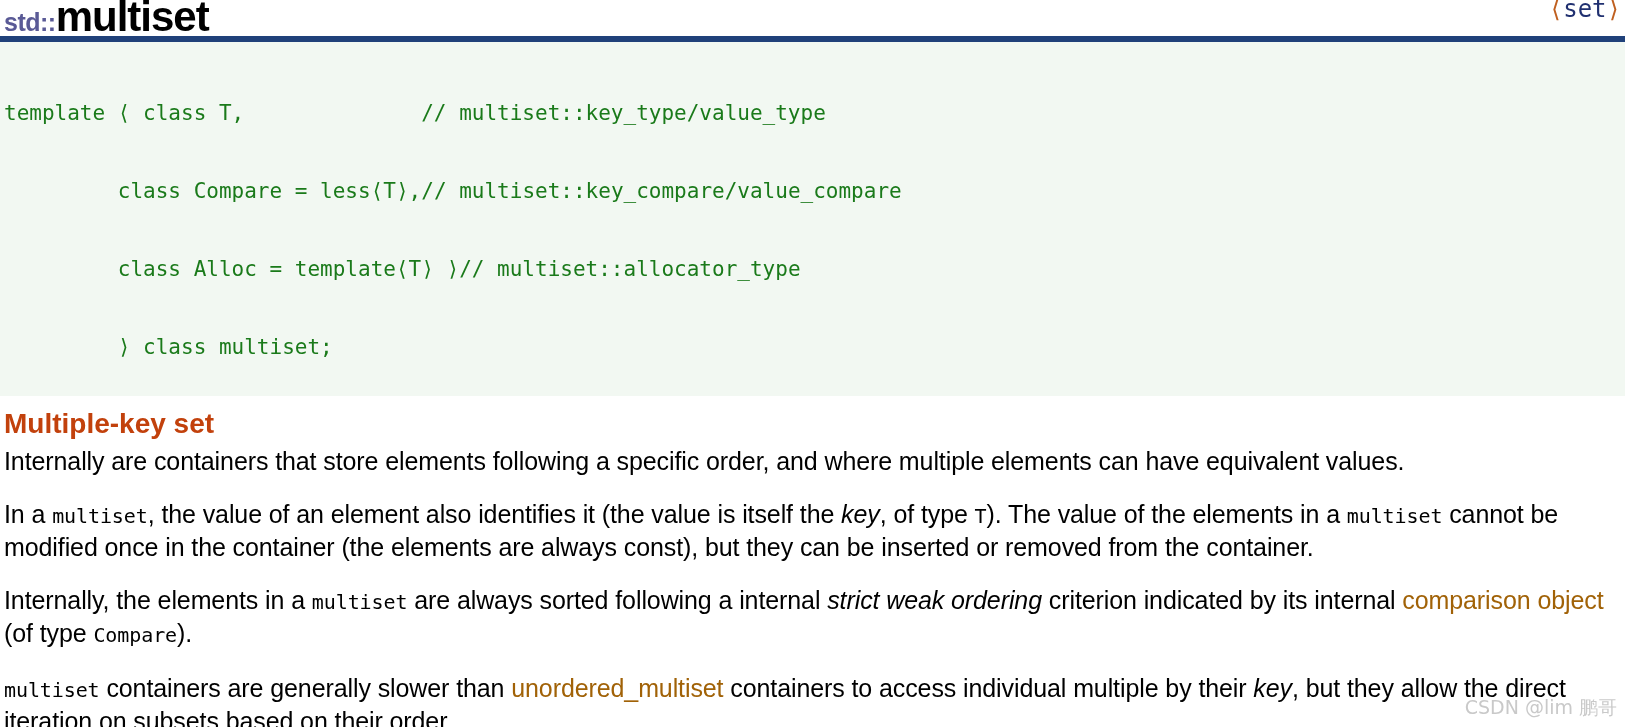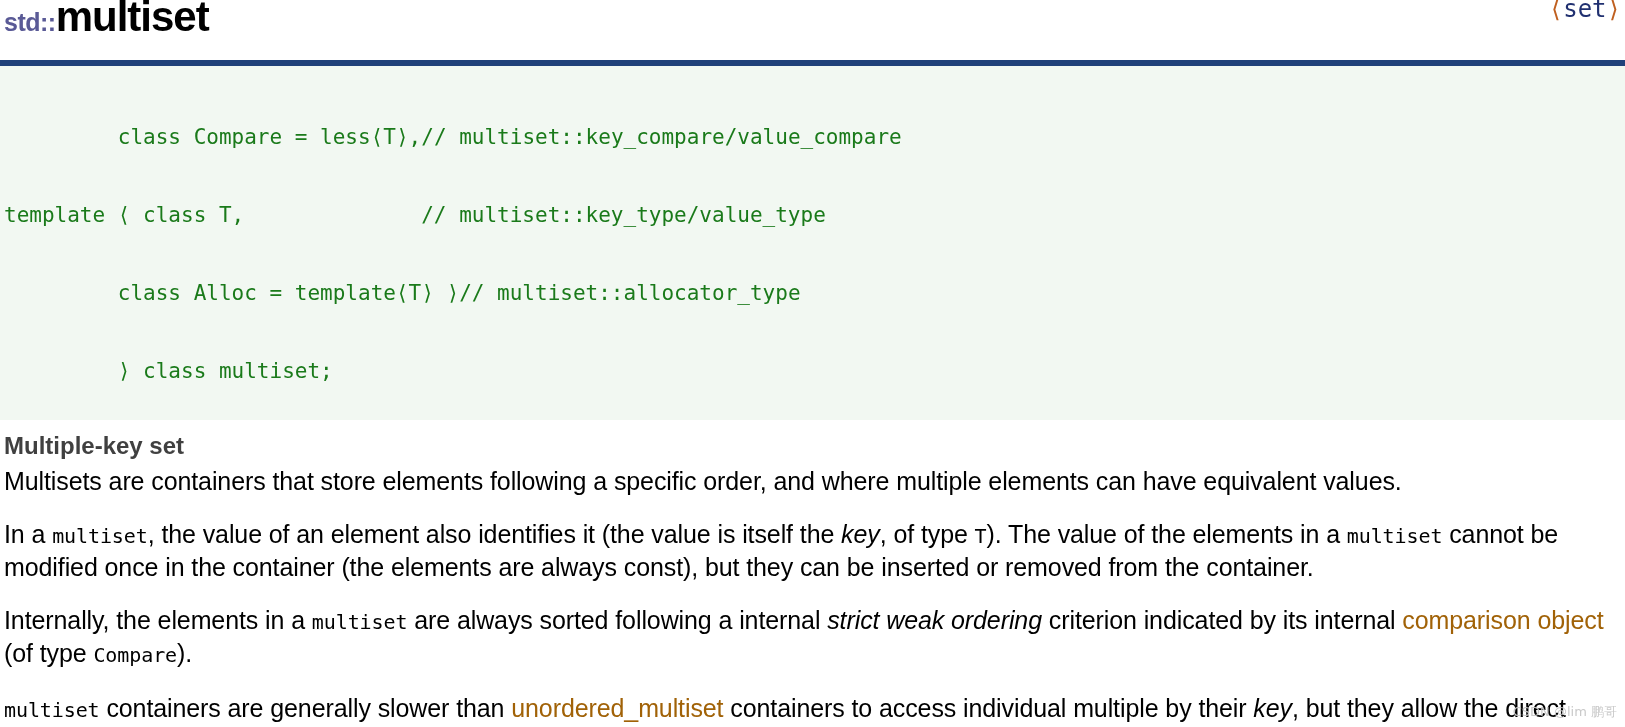--- a/index.html
+++ b/index.html
@@ -12,21 +12,21 @@
     height: 727px;
     font-family: "Liberation Sans", "DejaVu Sans", sans-serif;
     color: #000000;
     position: relative;
     overflow: hidden;
   }
 
   
   #header {
     position: relative;
-    height: 60px;
+    height: 36px;
   }
   #page-title {
     position: absolute;
     left: 4px;
     top: -4px;
     white-space: nowrap;
     line-height: 1;
   }
   #title-ns {
     font-size: 25px;
@@ -72,25 +72,25 @@
   }
   #signature-block .code-line { display: block; }
   .code-decl { color: #1a7a1a; }
   .code-comment { color: #1a7a1a; }
 
   
   #content {
     padding: 4px 0 0 4px;
   }
   #section-heading {
-    font-size: 24px;
+    font-size: 28px;
     font-weight: bold;
     margin: 8px 0 6px 0;
     line-height: 1.15;
-    color: #404040;
+    color: #c2410c;
   }
   p.para {
     font-size: 25px;
     line-height: 31px;
     margin: 0 0 22px 0;
     color: #000;
     letter-spacing: -0.1px;
   }
   p.tight { margin-bottom: 20px; }
   code.inline {
@@ -102,52 +102,52 @@
   a.link {
     color: #a16207;
     text-decoration: none;
   }
 
   
   #watermark {
     position: absolute;
     right: 8px;
     bottom: 6px;
-    font-size: 13px;
+    font-size: 19px;
     color: #c9c9c9;
     font-family: "DejaVu Sans", sans-serif;
     white-space: nowrap;
   }
 </style>
 </head>
 <body>
 
 <div id="header">
   <div id="page-title">
     <span id="title-ns">std::</span><span id="title-name">multiset</span>
   </div>
   <div id="header-include">
     <span class="angle">⟨</span><span class="inc-name">set</span><span class="angle">⟩</span>
   </div>
 </div>
 
 <div id="title-rule"></div>
 
 <div id="signature-block">
+  <span class="code-line"><span class="code-decl">template ⟨ class T,</span><span class="code-comment">              // multiset::key_type/value_type</span></span>
   <span class="code-line"><span class="code-decl">         class Compare = less⟨T⟩,</span><span class="code-comment">// multiset::key_compare/value_compare</span></span>
-  <span class="code-line"><span class="code-decl">template ⟨ class T,</span><span class="code-comment">              // multiset::key_type/value_type</span></span>
   <span class="code-line"><span class="code-decl">         class Alloc = template⟨T⟩ ⟩</span><span class="code-comment">// multiset::allocator_type</span></span>
   <span class="code-line"><span class="code-decl">         ⟩ class multiset;</span><span class="code-comment"></span></span>
 </div>
 
 <div id="content">
 
   <div id="section-heading">Multiple-key set</div>
 
-  <p class="para"><span>Multisets are containers that store elements following a specific order, and where multiple elements can have equivalent values.</span></p>
+  <p class="para"><span>Internally are containers that store elements following a specific order, and where multiple elements can have equivalent values.</span></p>
 
   <p class="para"><span>In a </span><code class="inline">multiset</code><span>, the value of an element also identifies it (the value is itself the </span><em class="it">key</em><span>, of type </span><code class="inline">T</code><span>). The value of the elements in a </span><code class="inline">multiset</code><span> cannot be modified once in the container (the elements are always const), but they can be inserted or removed from the container.</span></p>
 
   <p class="para"><span>Internally, the elements in a </span><code class="inline">multiset</code><span> are always sorted following a internal </span><em class="it">strict weak ordering</em><span> criterion indicated by its internal </span><a class="link" href="#">comparison object</a><span> (of type </span><code class="inline">Compare</code><span>).</span></p>
 
   <p class="para tight"><code class="inline">multiset</code><span> containers are generally slower than </span><a class="link" href="#">unordered_multiset</a><span> containers to access individual multiple by their </span><em class="it">key</em><span>, but they allow the direct iteration on subsets based on their order.</span></p>
 
 </div>
 
 <div id="watermark">CSDN @lim 鹏哥</div>

